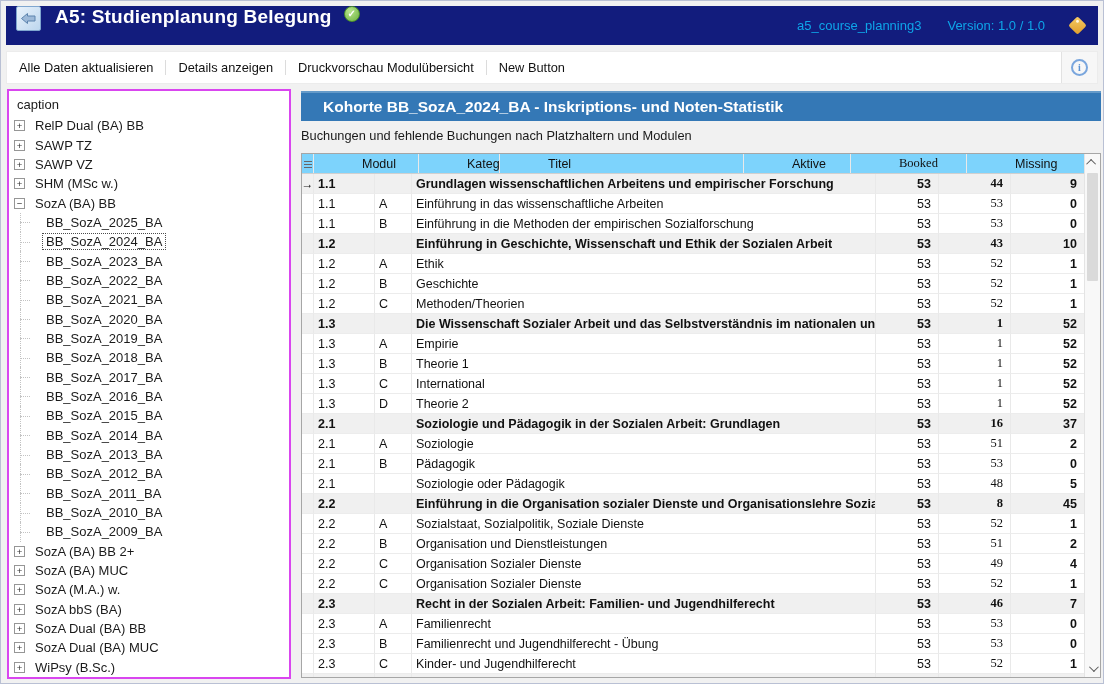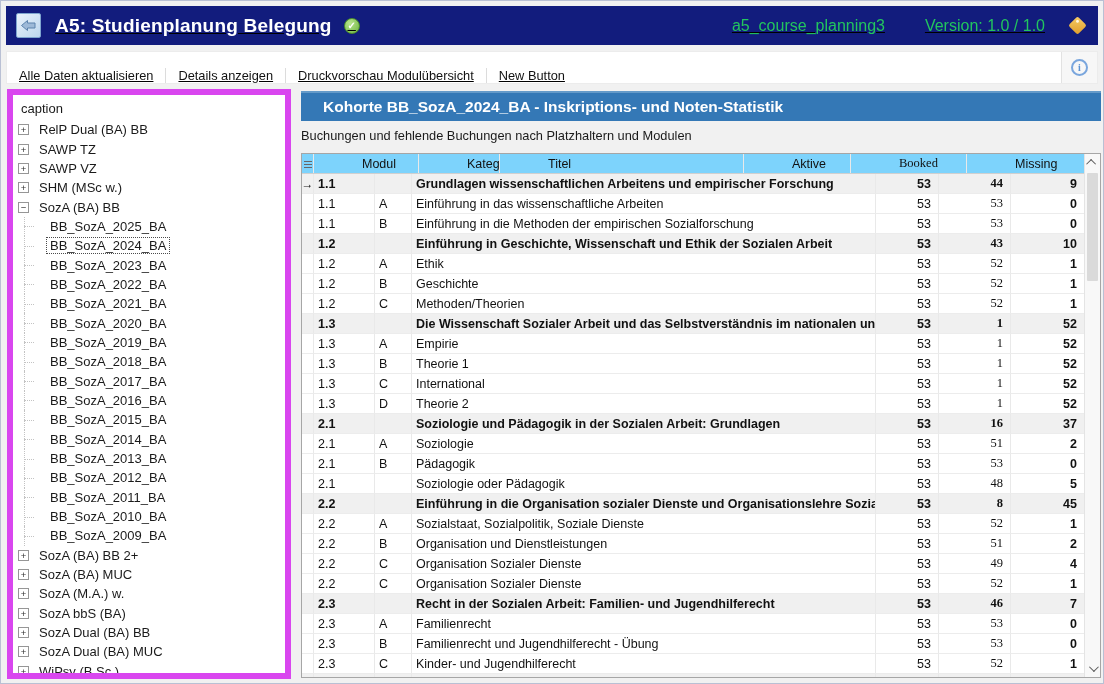--- a/index.html
+++ b/index.html
@@ -4,70 +4,70 @@
 <style>
   * { margin:0; padding:0; box-sizing:border-box; }
   html,body { width:1104px; height:684px; font-family:"Liberation Sans", sans-serif; }
   .window {
     position:relative; width:1104px; height:684px;
     background:#f1f1f1; border:1px solid #b9c0d4; overflow:hidden;
   }
   
   .titlebar {
     position:absolute; left:5px; top:5px; right:5px; height:39px;
-    background:#121c7d; display:flex; align-items:center; padding:0 10px;text-decoration:underline;
+    background:#121c7d; display:flex; padding:0 10px;
   }
   .app-icon {
     width:25px; height:25px; border:1px solid #7fa6cf; border-radius:2px;
     background:linear-gradient(135deg,#e9f2fb 0%,#bcd6ee 100%);
     display:flex; align-items:center; justify-content:center; margin-right:14px;
   }
   .app-icon svg { display:block; }
   .title-text { color:#ffffff; font-size:19px; font-weight:bold; letter-spacing:0.2px; }
   .check-badge {
     width:16px; height:16px; border-radius:50%; margin-left:12px;
     background:radial-gradient(circle at 35% 30%, #b8e58d, #6cb33f);
     border:1px solid #4c8f2b; display:flex; align-items:center; justify-content:center;
     color:#fff; font-size:10px; font-weight:bold; line-height:1;
   }
   .titlebar-right { margin-left:auto; display:flex; align-items:center; gap:26px; }
-  .titlebar-meta { color:#22c55e; font-size:16px;margin-left:14px; }
+  .titlebar-meta { color:#0ea5e9; font-size:13px; }
   .tag-icon {
     width:13px; height:13px; border-radius:2px;
     background:linear-gradient(135deg,#f6cc66 0%,#e09d2b 100%);
     transform:rotate(45deg); position:relative; margin-right:4px;
   }
   .tag-icon::after {
     content:""; position:absolute; left:2px; top:2px; width:3px; height:3px;
     border-radius:50%; background:#fff7e0;
   }
   
   .toolbar {
     position:absolute; left:5px; top:50px; right:5px; height:33px;
     background:#ffffff; border:1px solid #ececec; display:flex; align-items:stretch;
   }
-  .tb-buttons { display:flex; align-items:flex-end;text-decoration:underline; }
+  .tb-buttons { display:flex; align-items:center; }
   .tb-btn {
     display:flex; align-items:center; padding:0 12px; font-size:12.8px; color:#111;
     background:transparent; border:none; cursor:default; font-family:inherit;
   }
   .tb-btn + .tb-btn { border-left:1px solid #dcdcdc; }
   .tb-right {
     margin-left:auto; width:36px; border-left:1px solid #e2e2e2; background:#f7f7f7;
     display:flex; align-items:center; justify-content:center;
   }
   .info-icon {
     width:17px; height:17px; border-radius:50%; border:2px solid #7aa6dd;
     color:#5b92d4; font-size:10px; font-weight:bold; display:flex;
     align-items:center; justify-content:center; font-family:"Liberation Serif", serif;
   }
   
   .tree {
     position:absolute; left:6px; top:88px; width:284px; height:590px;
-    background:#ffffff; border:6px solid #d946ef; overflow:hidden;
+    background:#ffffff; border:2px solid #d946ef; overflow:hidden;
     font-size:13px; color:#1a1a1a; padding-top:5px;
   }
   .tree-caption { padding:1px 0 4px 8px; }
   .tree-item { height:19.35px; display:flex; align-items:center; position:relative; }
   .tree-item.root { padding-left:5px; }
   .tree-box {
     width:11px; height:11px; border:1px solid #969696; background:#fff;
     font-size:9.5px; line-height:9px; text-align:center; color:#333;
     margin-right:6px; flex:0 0 auto;
   }

